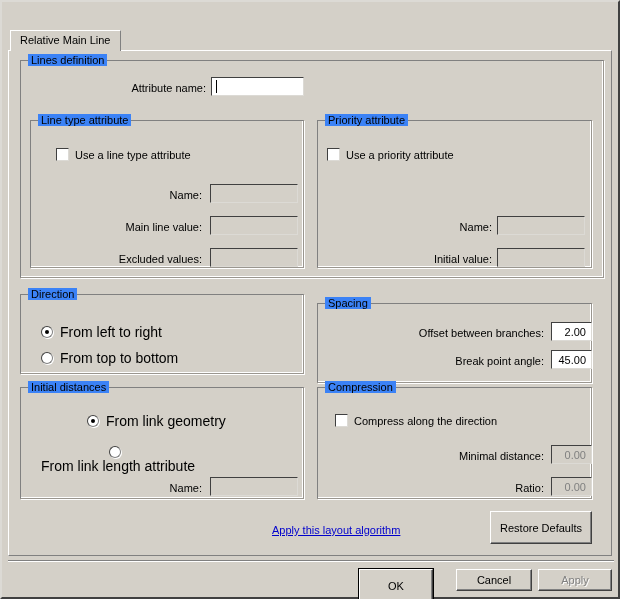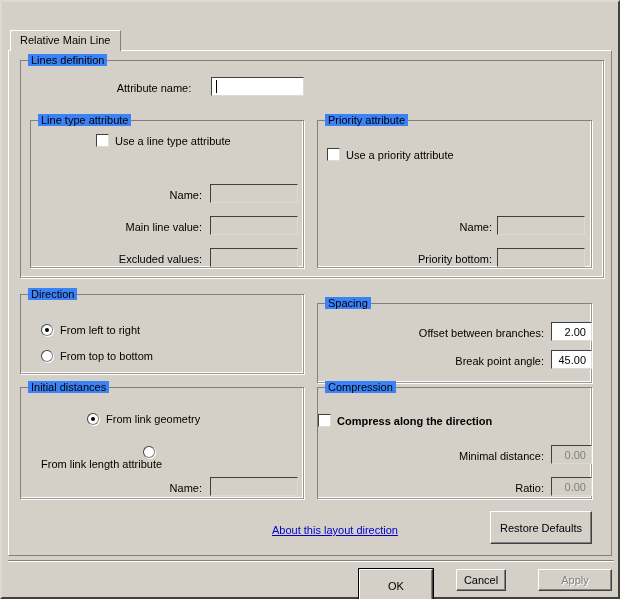--- a/index.html
+++ b/index.html
@@ -157,22 +157,22 @@
     border-right: 1px solid #dcdad5;
     border-bottom: 1px solid #dcdad5;
     margin-right: 6px;
     flex: none;
   }
 
   
   .rrow {
     position: absolute;
     display: flex;
-    align-items: flex-end;
-    font-size: 11px;
+    align-items: center;
+    font-size: 14px;
     white-space: nowrap;
   }
   .radio {
     width: 12px; height: 12px;
     border-radius: 50%;
     background: #ffffff;
     border: 1px solid #808080;
     border-top-color: #404040;
     border-left-color: #404040;
     box-shadow: 1px 1px 0 0 #ffffff;
@@ -233,30 +233,30 @@
 <div class="window">
 
 
   <div class="tab">Relative Main Line</div>
   <div class="tab-body"></div>
 
   <div class="group" style="left:18px; top:58px; width:584px; height:218px;">
     <span class="group-title">Lines definition</span>
   </div>
 
-  <div class="lbl" style="left:100px; top:80px; width:104px;text-align:center;">Attribute name:</div>
+  <div class="lbl" style="left:100px; top:80px; width:104px;">Attribute name:</div>
   <div class="field" style="left:209px; top:75px; width:93px;">
     <span></span>
       <span class="caret"></span>
   </div>
 
   <div class="group" style="left:28px; top:118px; width:274px; height:148px;">
     <span class="group-title">Line type attribute</span>
   </div>
-  <div class="cbrow" style="left:54px; top:132px;margin-left:40px;">
+  <div class="cbrow" style="left:54px; top:146px;">
     <span class="cbox"></span>
     <span>Use a line type attribute</span>
   </div>
 
   <div class="lbl" style="left:60px; top:187px; width:140px;">Name:</div>
   <div class="field disabled" style="left:208px; top:182px; width:88px;"></div>
 
   <div class="lbl" style="left:60px; top:219px; width:140px;">Main line value:</div>
   <div class="field disabled" style="left:208px; top:214px; width:88px;"></div>
 
@@ -267,21 +267,21 @@
     <span class="group-title">Priority attribute</span>
   </div>
   <div class="cbrow" style="left:325px; top:146px;">
     <span class="cbox"></span>
     <span>Use a priority attribute</span>
   </div>
 
   <div class="lbl" style="left:350px; top:219px; width:140px;">Name:</div>
   <div class="field disabled" style="left:495px; top:214px; width:88px;"></div>
 
-  <div class="lbl" style="left:350px; top:251px; width:140px;">Priority bottom:</div>
+  <div class="lbl" style="left:350px; top:251px; width:140px;">Initial value:</div>
   <div class="field disabled" style="left:495px; top:246px; width:88px;"></div>
 
   <div class="group" style="left:18px; top:292px; width:284px; height:80px;">
     <span class="group-title">Direction</span>
   </div>
   <div class="rrow" style="left:39px; top:322px;">
     <span class="radio checked"></span>
     <span>From left to right</span>
   </div>
   <div class="rrow" style="left:39px; top:348px;">
@@ -308,32 +308,32 @@
   <div class="rrow" style="left:39px; top:444px;flex-direction:column;">
     <span class="radio"></span>
     <span>From link length attribute</span>
   </div>
   <div class="lbl" style="left:100px; top:480px; width:100px;">Name:</div>
   <div class="field disabled" style="left:208px; top:475px; width:88px;"></div>
 
   <div class="group" style="left:315px; top:385px; width:275px; height:112px;">
     <span class="group-title">Compression</span>
   </div>
-  <div class="cbrow" style="left:316px; top:412px;font-weight:bold;">
+  <div class="cbrow" style="left:333px; top:412px;">
     <span class="cbox"></span>
     <span>Compress along the direction</span>
   </div>
   <div class="lbl" style="left:370px; top:448px; width:172px;">Minimal distance:</div>
   <div class="field num disabled" style="left:549px; top:443px; width:41px;">0.00</div>
 
   <div class="lbl" style="left:370px; top:480px; width:172px;">Ratio:</div>
   <div class="field num disabled" style="left:549px; top:475px; width:41px;">0.00</div>
 
-  <a class="link" style="left:270px; top:522px;" href="#">About this layout direction</a>
+  <a class="link" style="left:270px; top:522px;" href="#">Apply this layout algorithm</a>
   <div class="btn" style="left:488px; top:509px; width:102px; height:33px;">Restore Defaults</div>
 
   <div class="sep"></div>
 
   <div class="btn default" style="left:357px; top:567px; width:74px; height:34px;">OK</div>
-  <div class="btn" style="left:454px; top:567px; width:50px; height:22px;">Cancel</div>
+  <div class="btn" style="left:454px; top:567px; width:76px; height:22px;">Cancel</div>
   <div class="btn disabled" style="left:536px; top:567px; width:74px; height:22px;">Apply</div>
 
 </div>
 
 </body></html>

